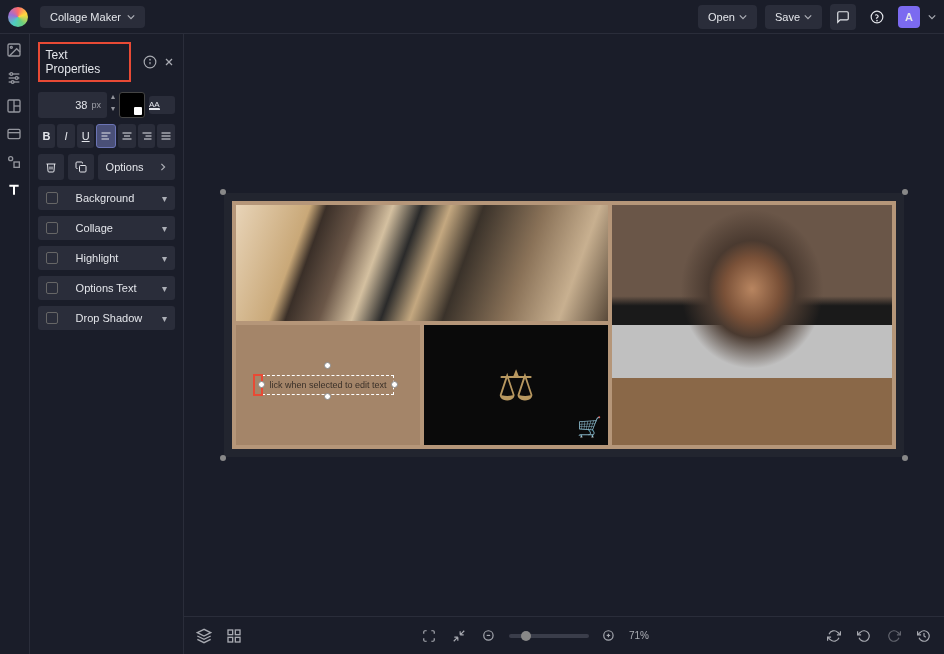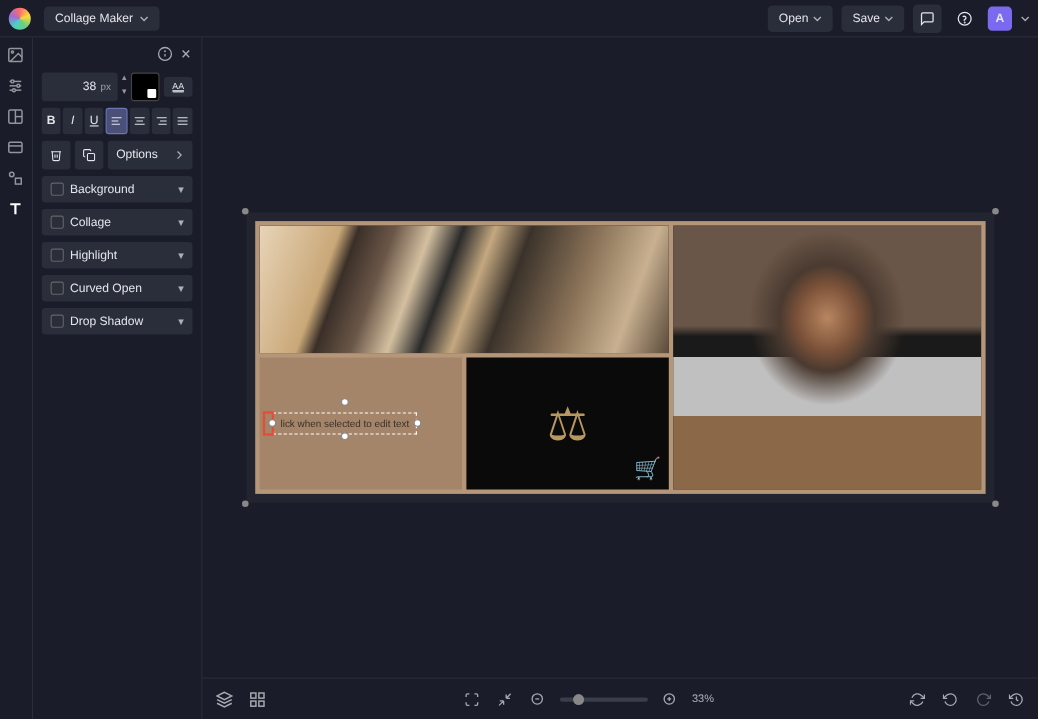--- a/index.html
+++ b/index.html
@@ -105,37 +105,37 @@
   border-radius: 3px;
   padding: 5px 6px;
   font-size: 11px; text-align: right;
   height: 26px;
 }
 .size-unit { font-size: 9px; opacity: 0.6; margin-left: 2px; }
 .stepper { display:flex; flex-direction:column; }
 .stepper span { height:12px; font-size:8px; line-height:8px; opacity:0.6; cursor:pointer; }
 .color-swatch { width:26px; height:26px; background:#000; border-radius:3px; border:1px solid #444; cursor:pointer; position:relative; }
 .color-swatch::after { content:''; position:absolute; right:2px; bottom:2px; width:8px; height:8px; background:#fff; border-radius:1px; }
-.caps-btn { width:26px; height:18px; background:#2a2d3a; border-radius:3px; display:flex;align-items:center;justify-content:center; font-size:10px; cursor:pointer;text-decoration:underline; }
+.caps-btn { width:26px; height:18px; background:#2a2d3a; border-radius:3px; display:flex;align-items:center;font-size:10px; cursor:pointer;text-decoration:underline; }
 
 .format-row { display: flex; gap: 2px; }
 .fmt-btn {
   flex: 1; height: 24px;
   background: #2a2d3a; border-radius: 3px;
   display: flex; align-items: center; justify-content: center;
   font-size: 11px; cursor: pointer;
 }
 .fmt-btn.active { background: #4a5078; border:1px solid #6b74b5; }
 
 .opt-row { display:flex; gap:4px; }
 .opt-btn { width:26px; height:26px; background:#2a2d3a; border-radius:3px; display:flex;align-items:center;justify-content:center; cursor:pointer; }
 .opt-drop { flex:1; background:#2a2d3a; border-radius:3px; padding:5px 8px; font-size:11px; display:flex; justify-content:space-between; align-items:center; cursor:pointer; }
 
 .acc-item {
-  display:flex; align-items:center; gap:6px;
+  display:flex; align-items:center; gap:18px;
   background:#2a2d3a; border-radius:3px;
   padding:6px 8px; font-size:11px;
   cursor:pointer;
 }
 .acc-check { width:12px; height:12px; border:1.5px solid #666; border-radius:2px; }
 .acc-item .chev { margin-left:auto; font-size:10px; }
 
 
 .canvas-area {
   flex: 1;
@@ -160,21 +160,21 @@
   background:#b59679;
   display:grid;
   grid-template-columns: 184px 184px 1fr;
   grid-template-rows: 116px 1fr;
   gap:4px;
   padding:4px;
 }
 .cell { background:#333; border-radius:0; position:relative; overflow:hidden; }
 .cell.a { grid-column:1/3; grid-row:1; }
 .cell.b { grid-column:3; grid-row:1/3; }
-.cell.c { grid-column:1; grid-row:2; background:#a48569; display:flex; align-items:center; justify-content:flex-start; }
+.cell.c { grid-column:1; grid-row:2; background:#a48569; display:flex; align-items:center; justify-content:center; }
 .cell.d { grid-column:2; grid-row:2; background:#0a0a0a; display:flex; align-items:center; justify-content:center; }
 
 
 .photo-a { position:absolute; inset:0; background: linear-gradient(110deg, #e8d4b8 0%, #c9a878 18%, #3a2f28 22%, #6b5748 30%, #d4c0a0 38%, #2a2a2a 45%, #c4a880 52%, #3a322a 60%, #8a7258 75%, #c8b090 88%, #5a4a3a 100%); }
 .photo-b { position:absolute; inset:0; background: radial-gradient(ellipse at 50% 35%, #b88560 0%, #7a5138 14%, #4a3a30 22%, transparent 36%), linear-gradient(180deg, #6a5648 0% 38%, #1a1a1a 42% 50%, #c0c0c0 50% 72%, #8a6848 72% 100%); }
 .scales { color:#b89860; font-size:42px; }
 .cart { position:absolute; bottom:6px; right:6px; color:#48c848; font-size:20px; }
 
 .text-box {
   position:relative;
@@ -299,20 +299,21 @@
       </div>
     <div class="mini-icon" style="opacity:1;color:#fff">
         <svg width="16" height="16" viewBox="0 0 24 24" fill="currentColor">
           <path d="M5 4v3h5.5v12h3V7H19V4z"></path>
         </svg>
       </div>
   </div>
 
   <div class="panel">
     <div class="panel-header">
+      <span class="panel-title">Text Properties</span>
       <div class="panel-header-spacer"></div>
       <span style="opacity:0.7">
           <svg width="14" height="14" viewBox="0 0 24 24" fill="none" stroke="currentColor" stroke-width="2">
             <circle cx="12" cy="12" r="10"></circle>
             <line x1="12" y1="16" x2="12" y2="12"></line>
             <circle cx="12" cy="8" r="0.5" fill="currentColor"></circle>
           </svg>
         </span>
       <span style="opacity:0.7">
           <svg width="12" height="12" viewBox="0 0 24 24" stroke="currentColor" stroke-width="2.5">
@@ -412,21 +413,21 @@
         <span>Collage</span>
         <span class="chev">▾</span>
       </div>
     <div class="acc-item">
         <span class="acc-check"></span>
         <span>Highlight</span>
         <span class="chev">▾</span>
       </div>
     <div class="acc-item">
         <span class="acc-check"></span>
-        <span>Curved Open</span>
+        <span>Options Text</span>
         <span class="chev">▾</span>
       </div>
     <div class="acc-item">
         <span class="acc-check"></span>
         <span>Drop Shadow</span>
         <span class="chev">▾</span>
       </div>
   </div>
 
   <div class="canvas-area">
@@ -495,21 +496,21 @@
           </svg>
         </div>
       <div class="zoom-slider"></div>
       <div class="bb-icon">
           <svg width="14" height="14" viewBox="0 0 24 24" fill="none" stroke="currentColor" stroke-width="2">
             <circle cx="11" cy="11" r="8"></circle>
             <line x1="11" y1="8" x2="11" y2="14"></line>
             <line x1="8" y1="11" x2="14" y2="11"></line>
           </svg>
         </div>
-      <span class="zoom-txt">33%</span>
+      <span class="zoom-txt">71%</span>
       <div class="spacer"></div>
       <div class="bb-icon">
           <svg width="14" height="14" viewBox="0 0 24 24" fill="none" stroke="currentColor" stroke-width="2">
             <polyline points="23 4 23 10 17 10"></polyline>
             <polyline points="1 20 1 14 7 14"></polyline>
             <path d="M3.51 9a9 9 0 0114.85-3.36L23 10M1 14l4.64 4.36A9 9 0 0020.49 15"></path>
           </svg>
         </div>
       <div class="bb-icon">
           <svg width="14" height="14" viewBox="0 0 24 24" fill="none" stroke="currentColor" stroke-width="2">

